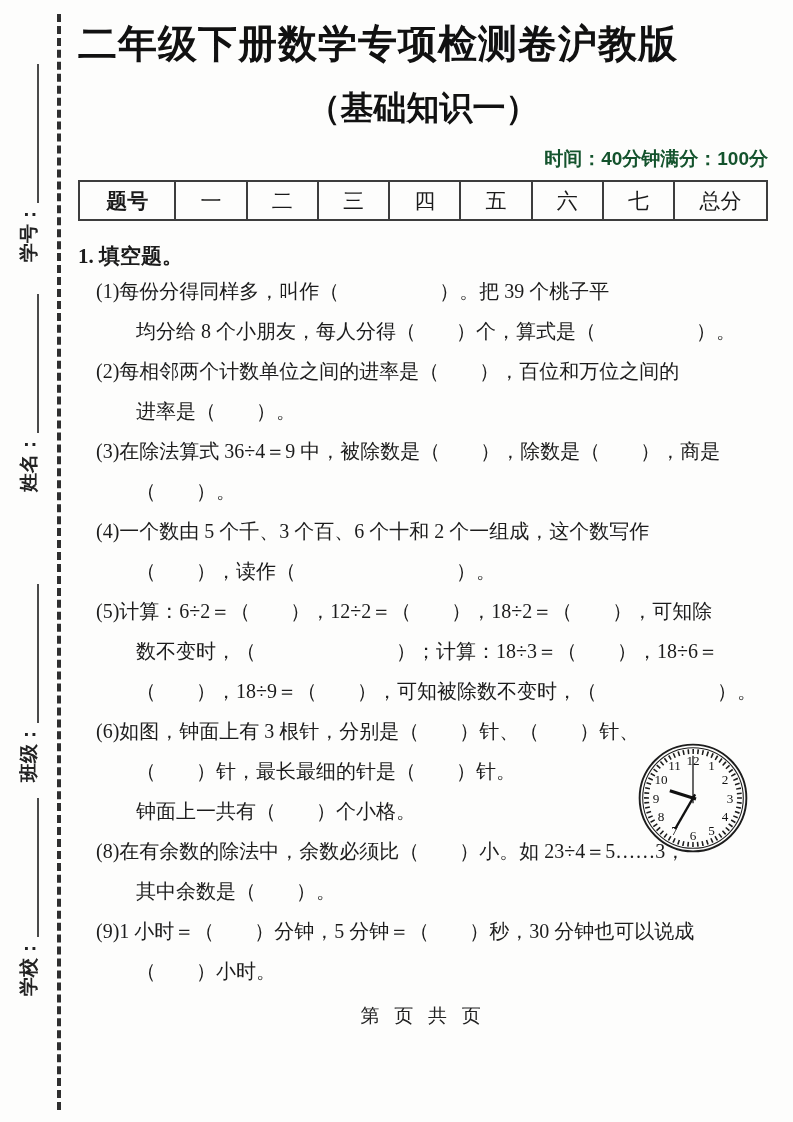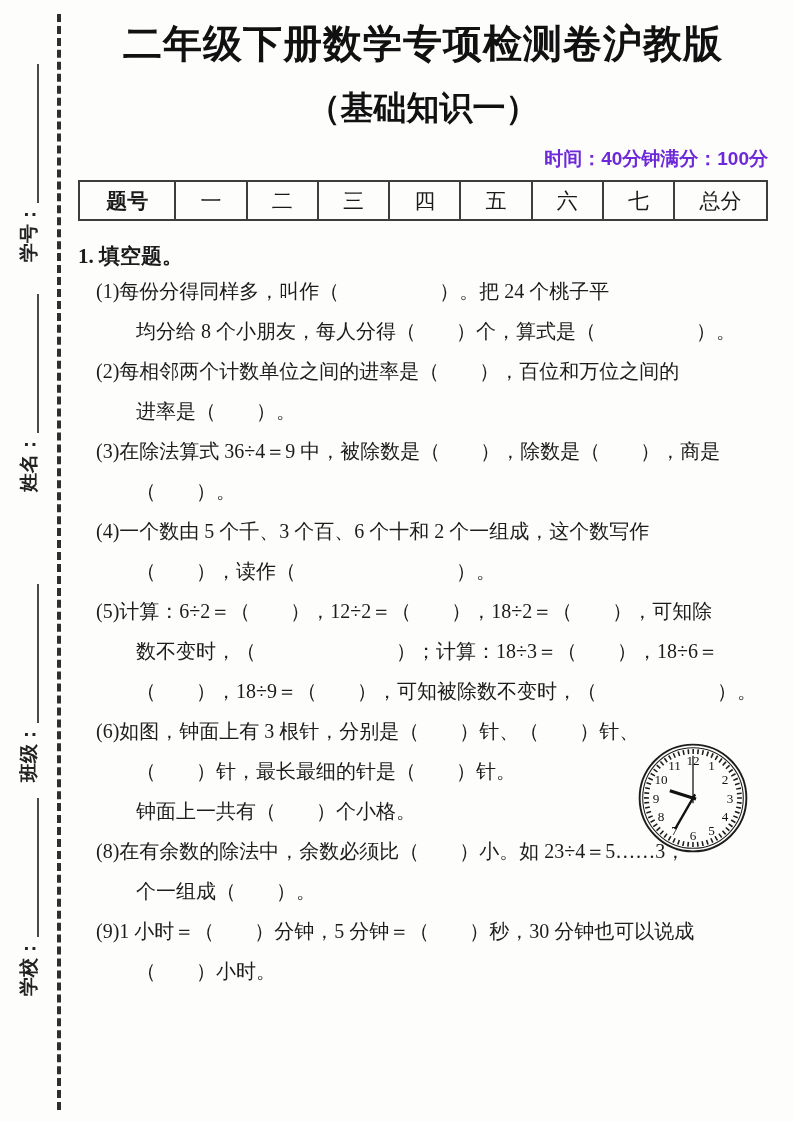--- a/index.html
+++ b/index.html
@@ -19,31 +19,31 @@
     transform:rotate(-90deg); transform-origin:0 0;
     display:flex; align-items:center;
     font-size:19px; color:#222;
   }
   .sidebar-field .sf-label { white-space:nowrap; font-weight:bold; }
   .sidebar-field .sf-line { flex:1; height:20px; border-bottom:2.5px solid #4a4a4a; margin-left:2px; }
   
   .main { position:absolute; left:78px; top:18px; width:690px; }
   .title {
     font-family:"Liberation Sans","DejaVu Sans",sans-serif;
-    font-weight:900; font-size:39px; line-height:52px; text-align:center;
+    font-weight:900; font-size:39px; line-height:52px; 
     letter-spacing:1px; color:#111;
   }
   .subtitle {
     font-family:"Liberation Sans","DejaVu Sans",sans-serif;
     font-weight:900; font-size:33px; line-height:44px; text-align:center;
     margin-top:16px; color:#111;
   }
   .time-info {
     margin-top:16px; text-align:right; font-size:19px; font-weight:700;
-    font-family:"Liberation Sans","DejaVu Sans",sans-serif; color:#6d28d9;
+    font-family:"Liberation Sans","DejaVu Sans",sans-serif; color:#14532d;
   }
   table.score { width:100%; border-collapse:collapse; margin-top:8px; }
   table.score td {
     border:2px solid #3d3d3d; text-align:center; vertical-align:middle;
     font-size:21px; height:39px; color:#1a1a1a;
   }
   table.score td.rowlabel { font-weight:bold; width:14%;margin-top:25px; }
   table.score td.lastcol { width:13.5%; }
   .section-heading { margin-top:20px; font-size:21px; font-weight:bold; line-height:30px; }
   .q-line { font-size:20px; line-height:40px; padding-left:18px; white-space:nowrap; }
@@ -93,21 +93,21 @@
         <td>五</td>
         <td>六</td>
         <td>七</td>
         <td class="lastcol">总分</td>
       </tr>
     </tbody>
       </table>
 
     <div class="section-heading">1. 填空题。</div>
 
-    <div class="q-line">(1)每份分得同样多，叫作（　　　　　）。把 24 个桃子平</div>
+    <div class="q-line">(1)每份分得同样多，叫作（　　　　　）。把 39 个桃子平</div>
     <div class="q-line q-cont">均分给 8 个小朋友，每人分得（　　）个，算式是（　　　　　）。</div>
 
     <div class="q-line">(2)每相邻两个计数单位之间的进率是（　　），百位和万位之间的</div>
     <div class="q-line q-cont">进率是（　　）。</div>
 
     <div class="q-line">(3)在除法算式 36÷4＝9 中，被除数是（　　），除数是（　　），商是</div>
     <div class="q-line q-cont">（　　）。</div>
 
     <div class="q-line">(4)一个数由 5 个千、3 个百、6 个十和 2 个一组成，这个数写作</div>
     <div class="q-line q-cont">（　　），读作（　　　　　　　　）。</div>
@@ -115,25 +115,26 @@
     <div class="q-line">(5)计算：6÷2＝（　　），12÷2＝（　　），18÷2＝（　　），可知除</div>
     <div class="q-line q-cont">数不变时，（　　　　　　　）；计算：18÷3＝（　　），18÷6＝</div>
     <div class="q-line q-cont">（　　），18÷9＝（　　），可知被除数不变时，（　　　　　　）。</div>
 
     <div class="q-line">(6)如图，钟面上有 3 根针，分别是（　　）针、（　　）针、</div>
     <div class="q-line q-cont">（　　）针，最长最细的针是（　　）针。</div>
 
     <div class="q-line q-cont">钟面上一共有（　　）个小格。</div>
 
     <div class="q-line">(8)在有余数的除法中，余数必须比（　　）小。如 23÷4＝5……3，</div>
-    <div class="q-line q-cont">个一组成（　　）。</div>
+    <div class="q-line q-cont">其中余数是（　　）。</div>
 
     <div class="q-line">(9)1 小时＝（　　）分钟，5 分钟＝（　　）秒，30 分钟也可以说成</div>
     <div class="q-line q-cont">（　　）小时。</div>
 
+    <div class="footer">第 页 共 页</div>
   </div>
 
   <div class="clock-wrap">
     <svg viewBox="-53 -53 106 106">
       <circle cx="0" cy="0" r="50.5" fill="none" stroke="#1d1d1d" stroke-width="1.8"></circle>
       <circle cx="0" cy="0" r="47.6" fill="none" stroke="#1d1d1d" stroke-width="1"></circle>
       <circle cx="0" cy="0" r="44" fill="none" stroke="#1d1d1d" stroke-width="4.6" stroke-dasharray="1.5 3.105" transform="rotate(-1)"></circle>
       <g font-size="12.5" font-family="Liberation Serif, DejaVu Serif, serif" fill="#111" text-anchor="middle">
         <text x="17.5" y="-26.3">1</text>
         <text x="30.3" y="-13.0">2</text>

